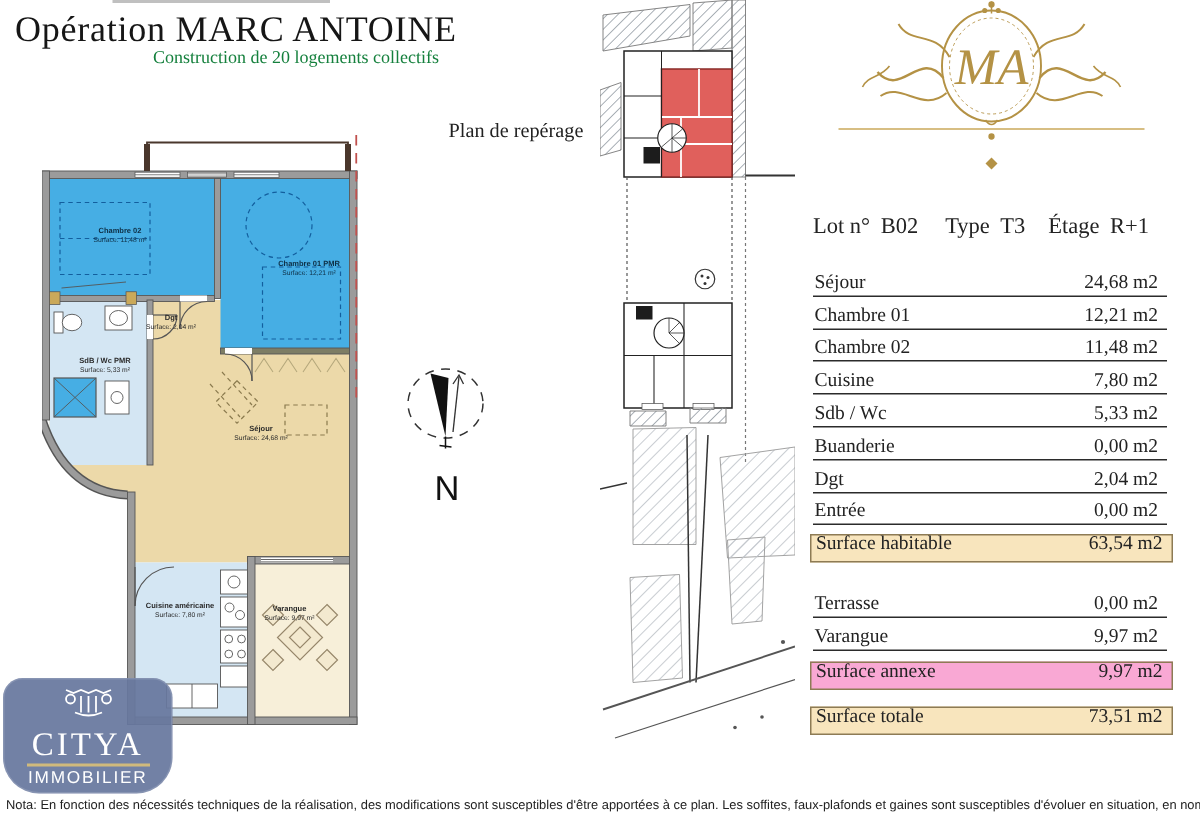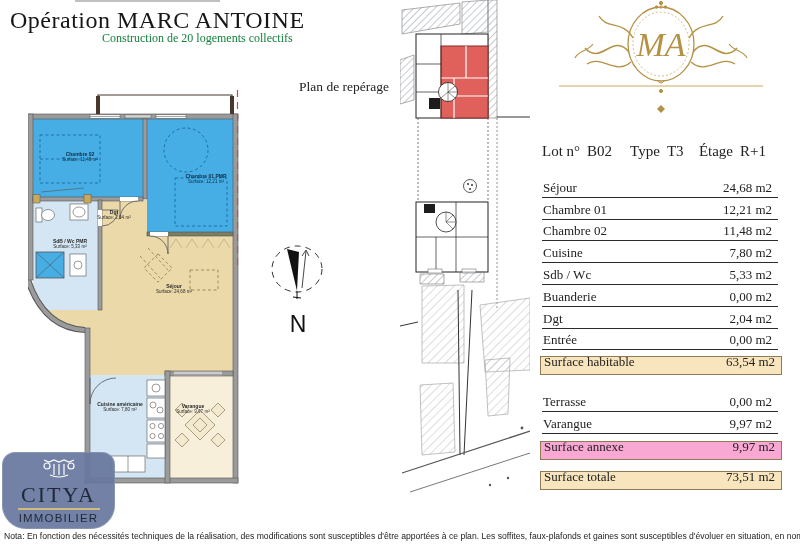--- a/index.html
+++ b/index.html
@@ -33,21 +33,21 @@
   .lot-line .sp1{width:18px;} .lot-line .sp2{flex:1;}
   .rows{position:absolute;left:2px;top:176px;width:236px;}
   .arow{height:21.8px;display:flex;justify-content:space-between;align-items:flex-end;
         border-bottom:1.4px solid #2b2b2b;font-size:13px;color:#222;padding:0 6px 1px 1px;box-sizing:border-box;}
   .hbox{position:absolute;left:0;width:242px;height:19px;border:1px solid #8d7b55;
         display:flex;justify-content:space-between;align-items:center;font-size:13px;color:#222;
         padding:0 6px 8px 3px;box-sizing:border-box;}
   .annex{position:absolute;left:2px;width:236px;}
   
   .citya{position:absolute;left:2px;top:452px;width:113px;height:77px;background:#68789f;opacity:.93;
-         border-radius:13px 13px 24px 24px;text-align:center;color:#0f172a;z-index:5;
+         border-radius:13px 13px 24px 24px;text-align:center;color:#ffffff;z-index:5;
          box-shadow:inset 0 0 0 1px rgba(255,255,255,.15);}
   .citya .nm{font-family:"Liberation Serif",serif;font-size:22px;letter-spacing:2px;line-height:1;margin-top:1px;}
   .citya .gold{width:82px;height:1.5px;background:#cdb573;margin:2px auto 2px;}
   .citya .sub{font-family:"Liberation Sans",sans-serif;font-size:11.5px;letter-spacing:1.2px;}
   
   .nota{position:absolute;left:4px;top:531px;width:796px;font-family:"Liberation Sans",sans-serif;
         font-size:8.6px;color:#222;white-space:nowrap;overflow:hidden;}
 </style>
 </head>
 <body>

